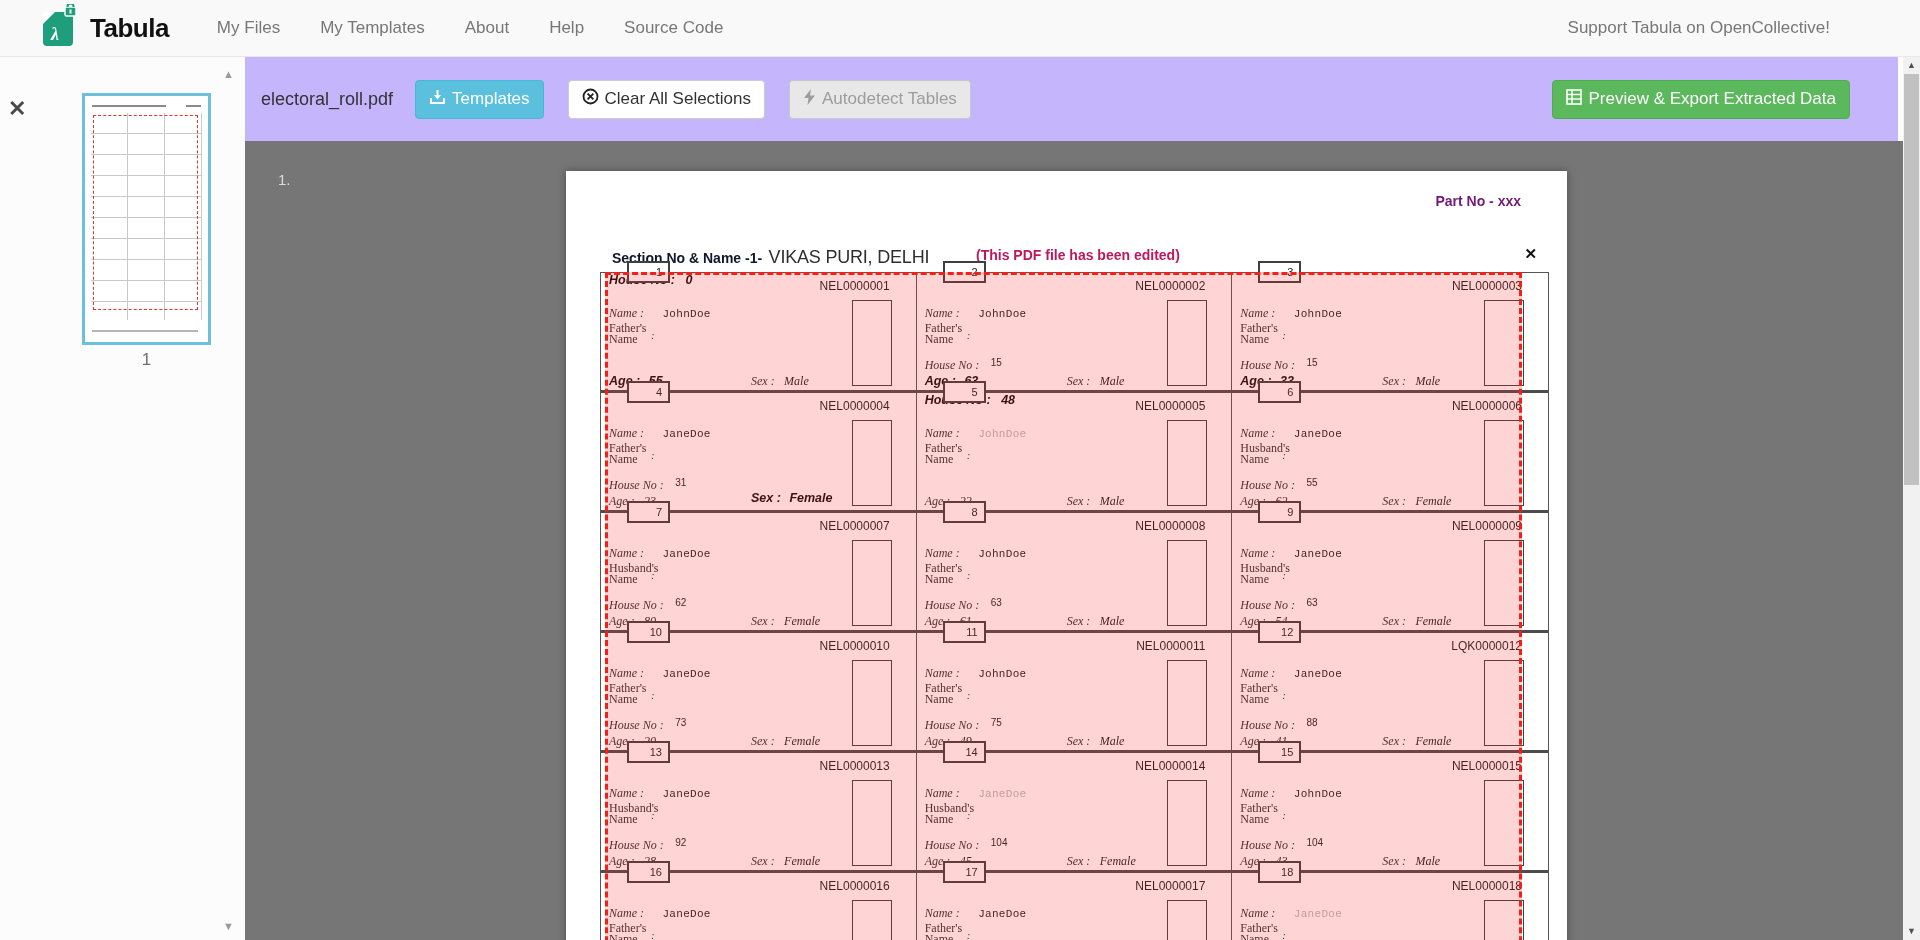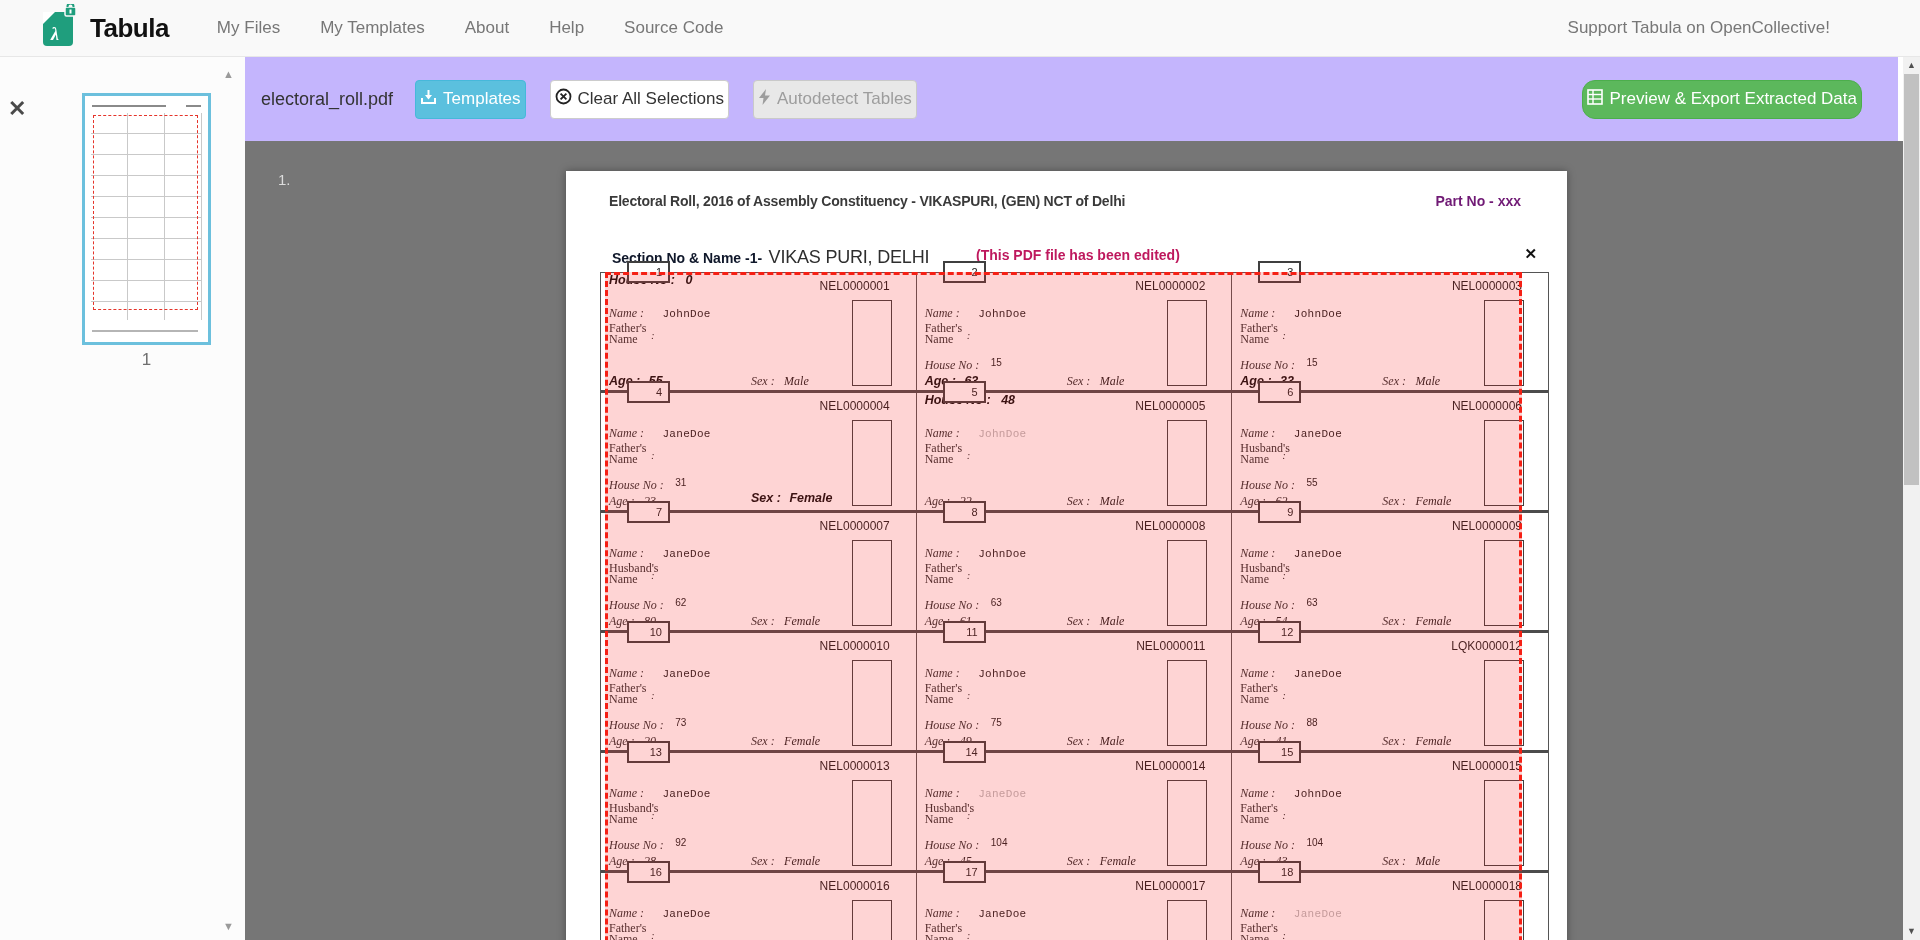--- a/index.html
+++ b/index.html
@@ -34,26 +34,26 @@
                  font-size:17px; color:#6f6f6f; }
   .side-arrow { position:absolute; left:223px; font-size:11px; color:#9a9a9a; cursor:pointer; }
   .side-arrow.up { top:11px; }
   .side-arrow.down { bottom:8px; }
 
   
   .toolbar { position:absolute; left:245px; top:57px; width:1653px; height:84px;
              background:#c4b5fd; display:flex; align-items:center; }
   .filename { font-size:18px; color:#333; margin-left:16px; margin-right:22px; }
   .btn { height:39px; border-radius:4px; font-size:17px; display:inline-flex; align-items:center;
-         padding:0 4px; cursor:pointer; border:1px solid transparent; white-space:nowrap; }
+         padding:0 13px; cursor:pointer; border:1px solid transparent; white-space:nowrap; }
   .btn svg { margin-right:6px; }
   .btn-templates { background:#5bc0de; border-color:#46b8da; color:#fff; margin-right:24px; }
   .btn-clear { background:#fff; border-color:#ccc; color:#333; margin-right:24px; }
   .btn-auto { background:#e8e8e8; border-color:#c9c9c9; color:#9d9d9d; cursor:default; }
-  .btn-export { background:#5cb85c; border-color:#4cae4c; color:#fff; position:absolute; right:36px;border-radius:13px; }
+  .btn-export { background:#5cb85c; border-color:#4cae4c; color:#fff; position:absolute; right:48px; }
 
   
   .canvas { position:absolute; left:245px; top:141px; right:17px; bottom:0;
             background:#767676; overflow:hidden; }
   .page-num-label { position:absolute; left:33px; top:30px; font-size:15px; color:#dcdcdc; }
 
   .pdf-page { position:absolute; left:321px; top:30px; width:1001px; height:1300px;
               background:#fff; box-shadow:0 0 8px rgba(0,0,0,0.35); }
 
   .doc-title { position:absolute; left:43px; top:22px; font-size:14px; font-weight:600;
@@ -199,21 +199,20 @@
       </svg>
     </span>
     <span>Preview &amp; Export Extracted Data</span>
   </button>
 </div>
 
 <div class="canvas">
   <span class="page-num-label">1.</span>
 
   <div class="pdf-page">
-    <div class="doc-title">Electoral Roll, 2016 of Assembly Constituency - VIKASPURI,  (GEN) NCT of Delhi</div>
     <div class="doc-partno">Part No - xxx</div>
 
     <div class="section-row">
       <span class="section-label">Section No &amp; Name -1-</span>
       <span class="section-name">VIKAS PURI, DELHI</span>
       <span class="edited-note">(This PDF file has been edited)</span>
       <span class="sel-close">✕</span>
     </div>
 
     <div class="vgrid">

